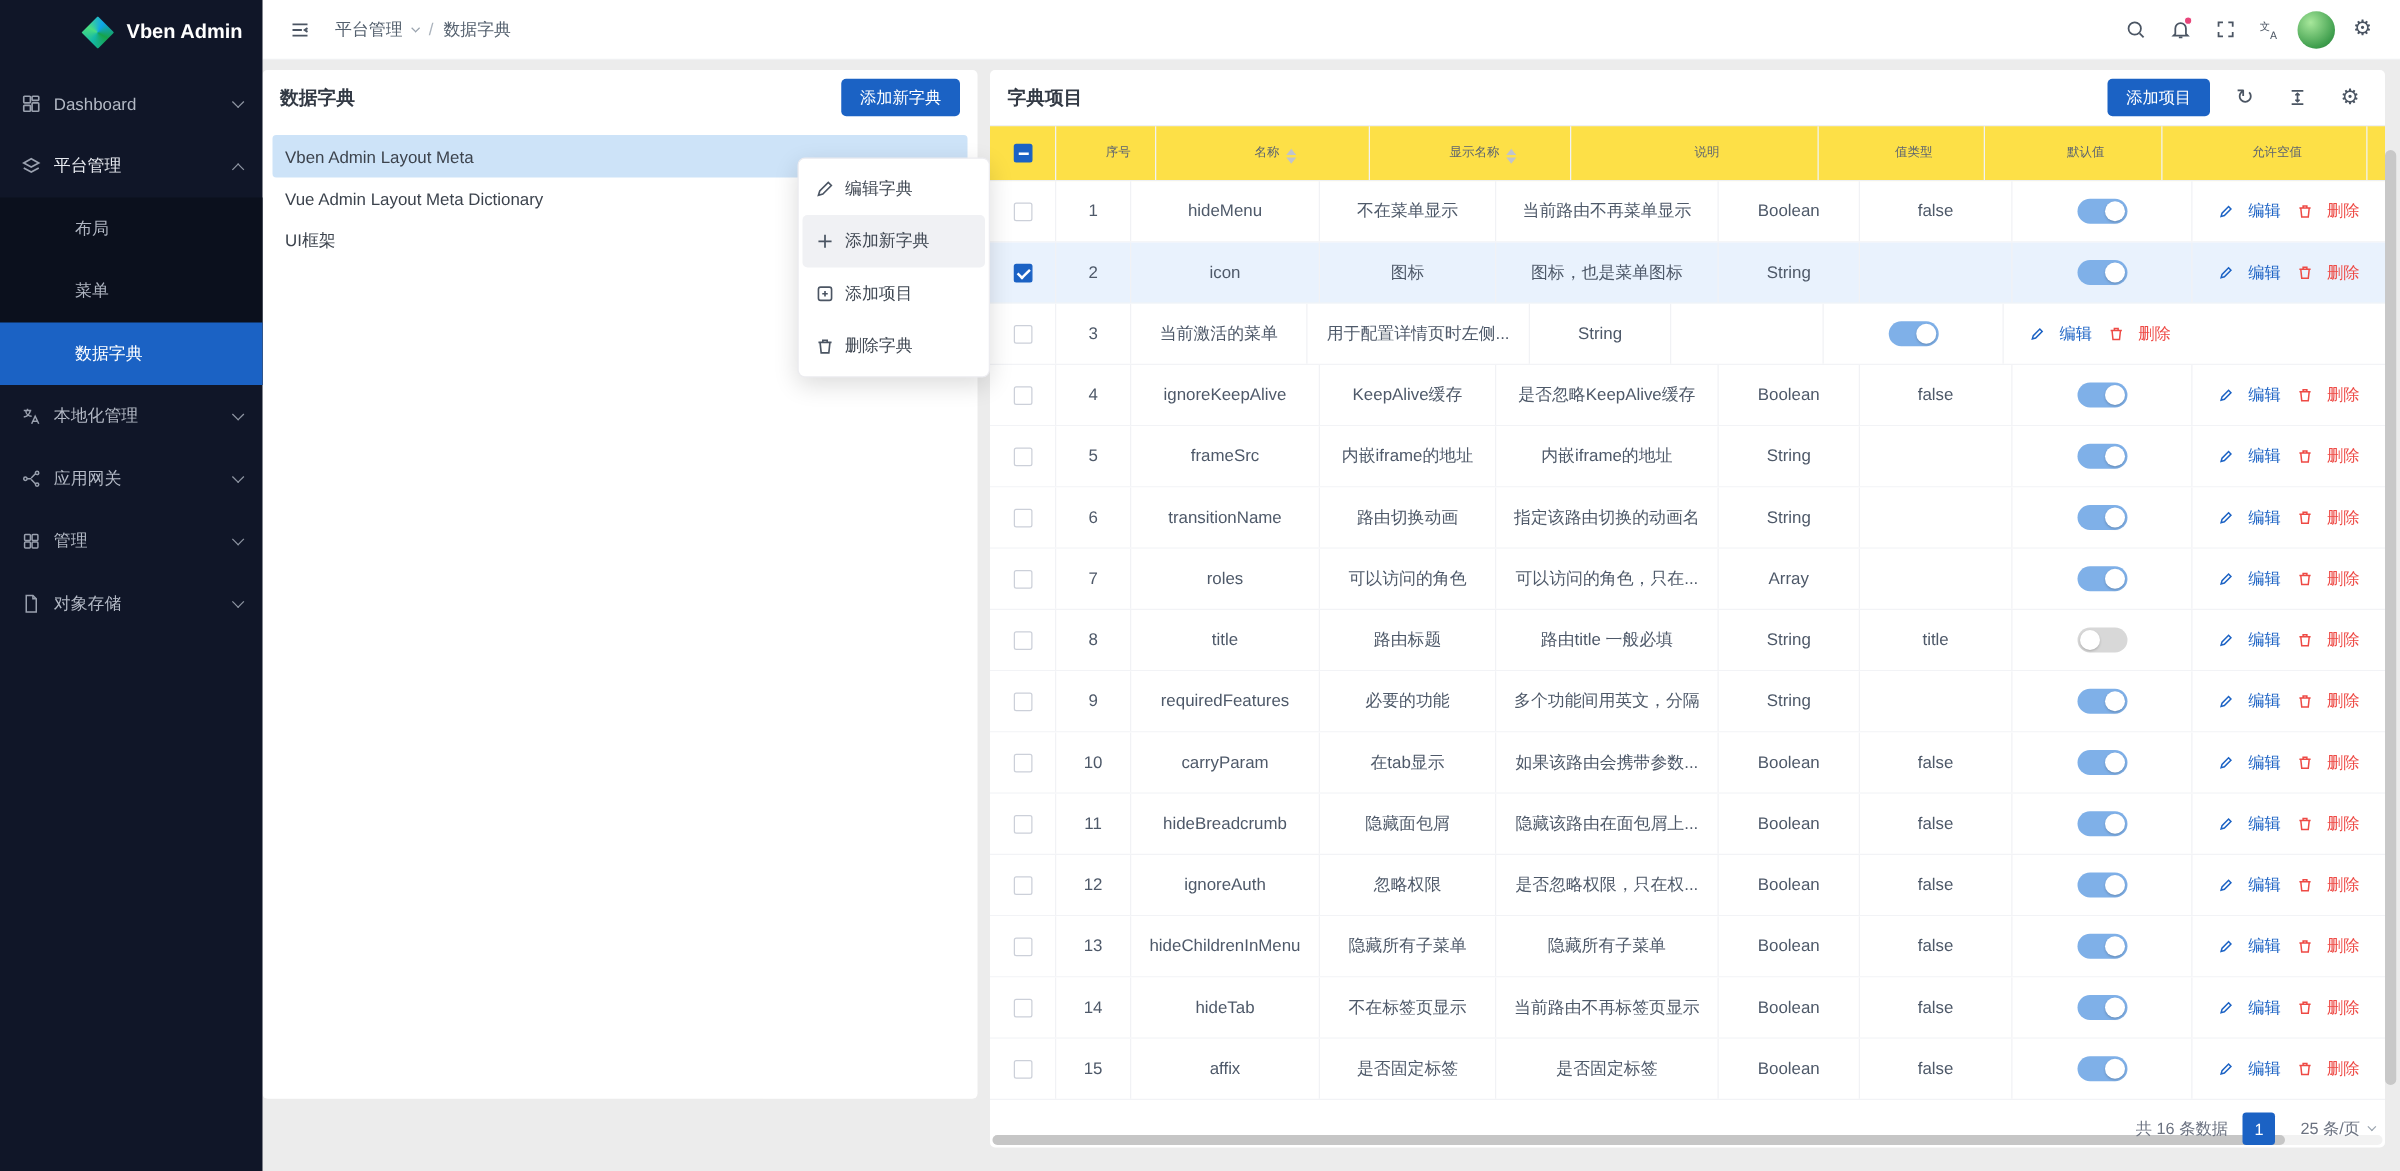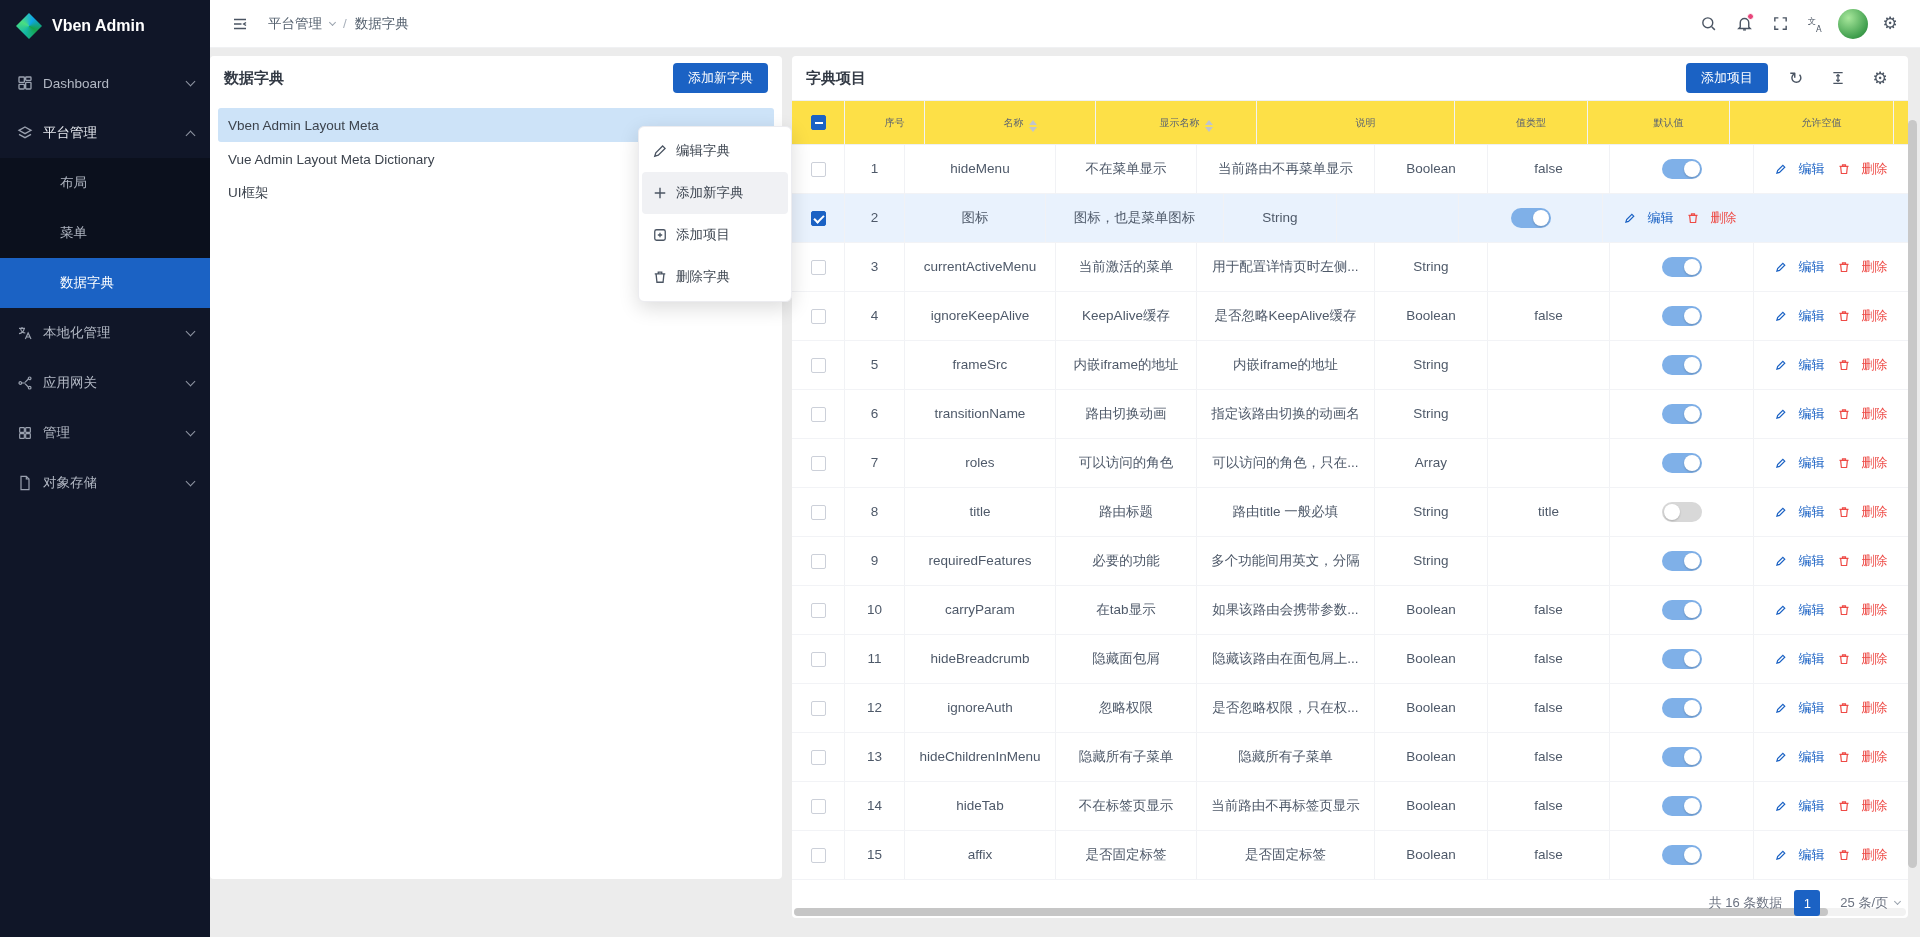--- a/index.html
+++ b/index.html
@@ -7,21 +7,21 @@
   body {
     font-family:"Liberation Sans","DejaVu Sans",sans-serif;
     background:#ececec; overflow:hidden; position:relative;
     color:#4e5969; font-size:14px;
   }
   svg { display:block; }
 
   
   .sidebar { position:absolute; left:0; top:0; width:210px; height:937px;
     background:var(--sidebar-bg,#101628); z-index:40; color:#b3b9c5; }
-  .logo { height:52px; display:flex; align-items:center; gap:10px; padding:2px 16px; cursor:pointer; }
+  .logo { height:52px; display:flex; align-items:center; gap:10px; padding:2px 16px; cursor:pointer;justify-content:flex-end; }
   .logo-mark { width:26px; height:26px; flex:0 0 26px;
     background:conic-gradient(from 210deg,#14b8a6,#4ade80,#0ea5e9,#16a34a,#14b8a6);
     clip-path:polygon(50% 0,100% 50%,50% 100%,0 50%); }
   .logo-text { color:#fff; font-size:16px; font-weight:700; white-space:nowrap; }
   .menu { padding-top:6px; font-size:13.5px; }
   .menu-item { height:50px; display:flex; align-items:center; gap:10px; padding:0 16px; cursor:pointer; }
   .menu-item .mi-icon { width:17px; height:17px; color:#9aa1af; display:flex; align-items:center; justify-content:center; }
   .menu-item .mi-label { flex:1; white-space:nowrap; overflow:hidden; }
   .menu-item.open-title { color:#e7eaf0; }
   .chev { width:7px; height:7px; border-right:1.6px solid #8f96a3; border-bottom:1.6px solid #8f96a3;
@@ -344,20 +344,21 @@
               </svg>
         <span>删除</span>
       </a>
     </div>
   </div>
         <div class="trow checked-row">
     <div class="cell cw1 flexc">
             <span class="checkbox checked"></span>
           </div>
     <div class="cell cw2">2</div>
+    <div class="cell cw3">icon</div>
     <div class="cell cw4">图标</div>
     <div class="cell cw5">图标，也是菜单图标</div>
     <div class="cell cw6">String</div>
     <div class="cell cw7"></div>
     <div class="cell cw8 flexc">
       <span class="toggle on">
               <span class="knob"></span>
             </span>
     </div>
     <div class="cell cw9 flexc actions">
@@ -373,21 +374,20 @@
               </svg>
         <span>删除</span>
       </a>
     </div>
   </div>
         <div class="trow">
     <div class="cell cw1 flexc">
             <span class="checkbox"></span>
           </div>
     <div class="cell cw2">3</div>
-    <div class="cell cw3">currentActiveMenu</div>
     <div class="cell cw4">当前激活的菜单</div>
     <div class="cell cw5">用于配置详情页时左侧...</div>
     <div class="cell cw6">String</div>
     <div class="cell cw7"></div>
     <div class="cell cw8 flexc">
       <span class="toggle on">
               <span class="knob"></span>
             </span>
     </div>
     <div class="cell cw9 flexc actions">

